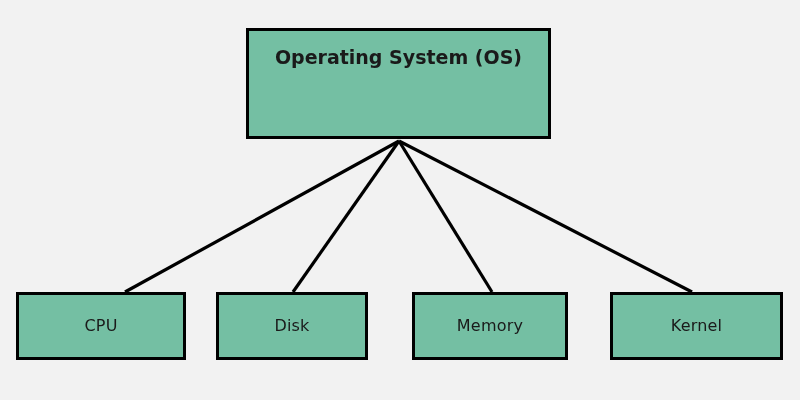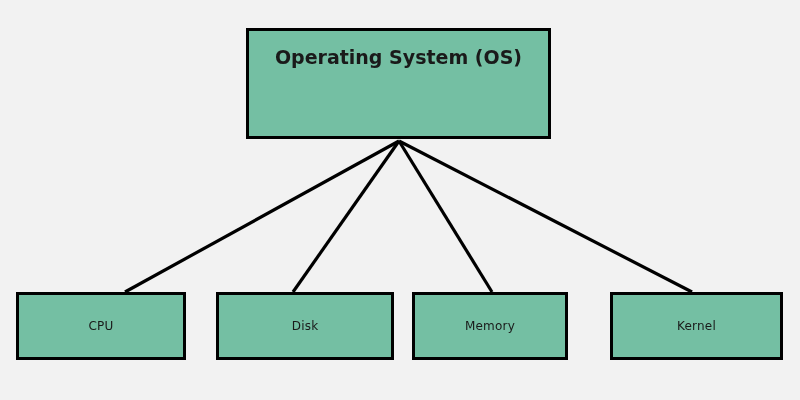--- a/index.html
+++ b/index.html
@@ -32,21 +32,21 @@
     position: absolute;
     box-sizing: border-box;
     border: 3px solid #000000;
     background: #74bfa3;
     display: flex;
     align-items: center;
     justify-content: center;
   }
   .node-label {
     color: #1a1a1a;
-    font-size: 12px;
+    font-size: 16px;
     line-height: 1;
     white-space: nowrap;
     letter-spacing: 0.2px;
   }
   
   #os-node {
     left: 246px;
     top: 28px;
     width: 305px;
     height: 111px;
@@ -76,21 +76,21 @@
     display: flex;
     align-items: center;
     justify-content: center;
   }
   #kernel-node .node-label {
     font-size: 18px;
     font-weight: normal;
   }
   
   #cpu-node     { left: 16px;  top: 292px; width: 170px; height: 68px; }
-  #disk-node    { left: 216px; top: 292px; width: 178px; height: 68px; }
+  #disk-node    { left: 216px; top: 292px; width: 152px; height: 68px; }
   #memory-node  { left: 412px; top: 292px; width: 156px; height: 68px; }
   #devices-node { left: 610px; top: 292px; width: 173px; height: 68px; }
 </style>
 </head>
 <body>
 
 <div id="diagram-canvas">
 
   <svg id="connector-layer" viewBox="0 0 800 400" width="800" height="400" xmlns="http://www.w3.org/2000/svg">
     <line x1="399" y1="141" x2="125" y2="292" stroke="#000000" stroke-width="3.2" stroke-linecap="butt"></line>

